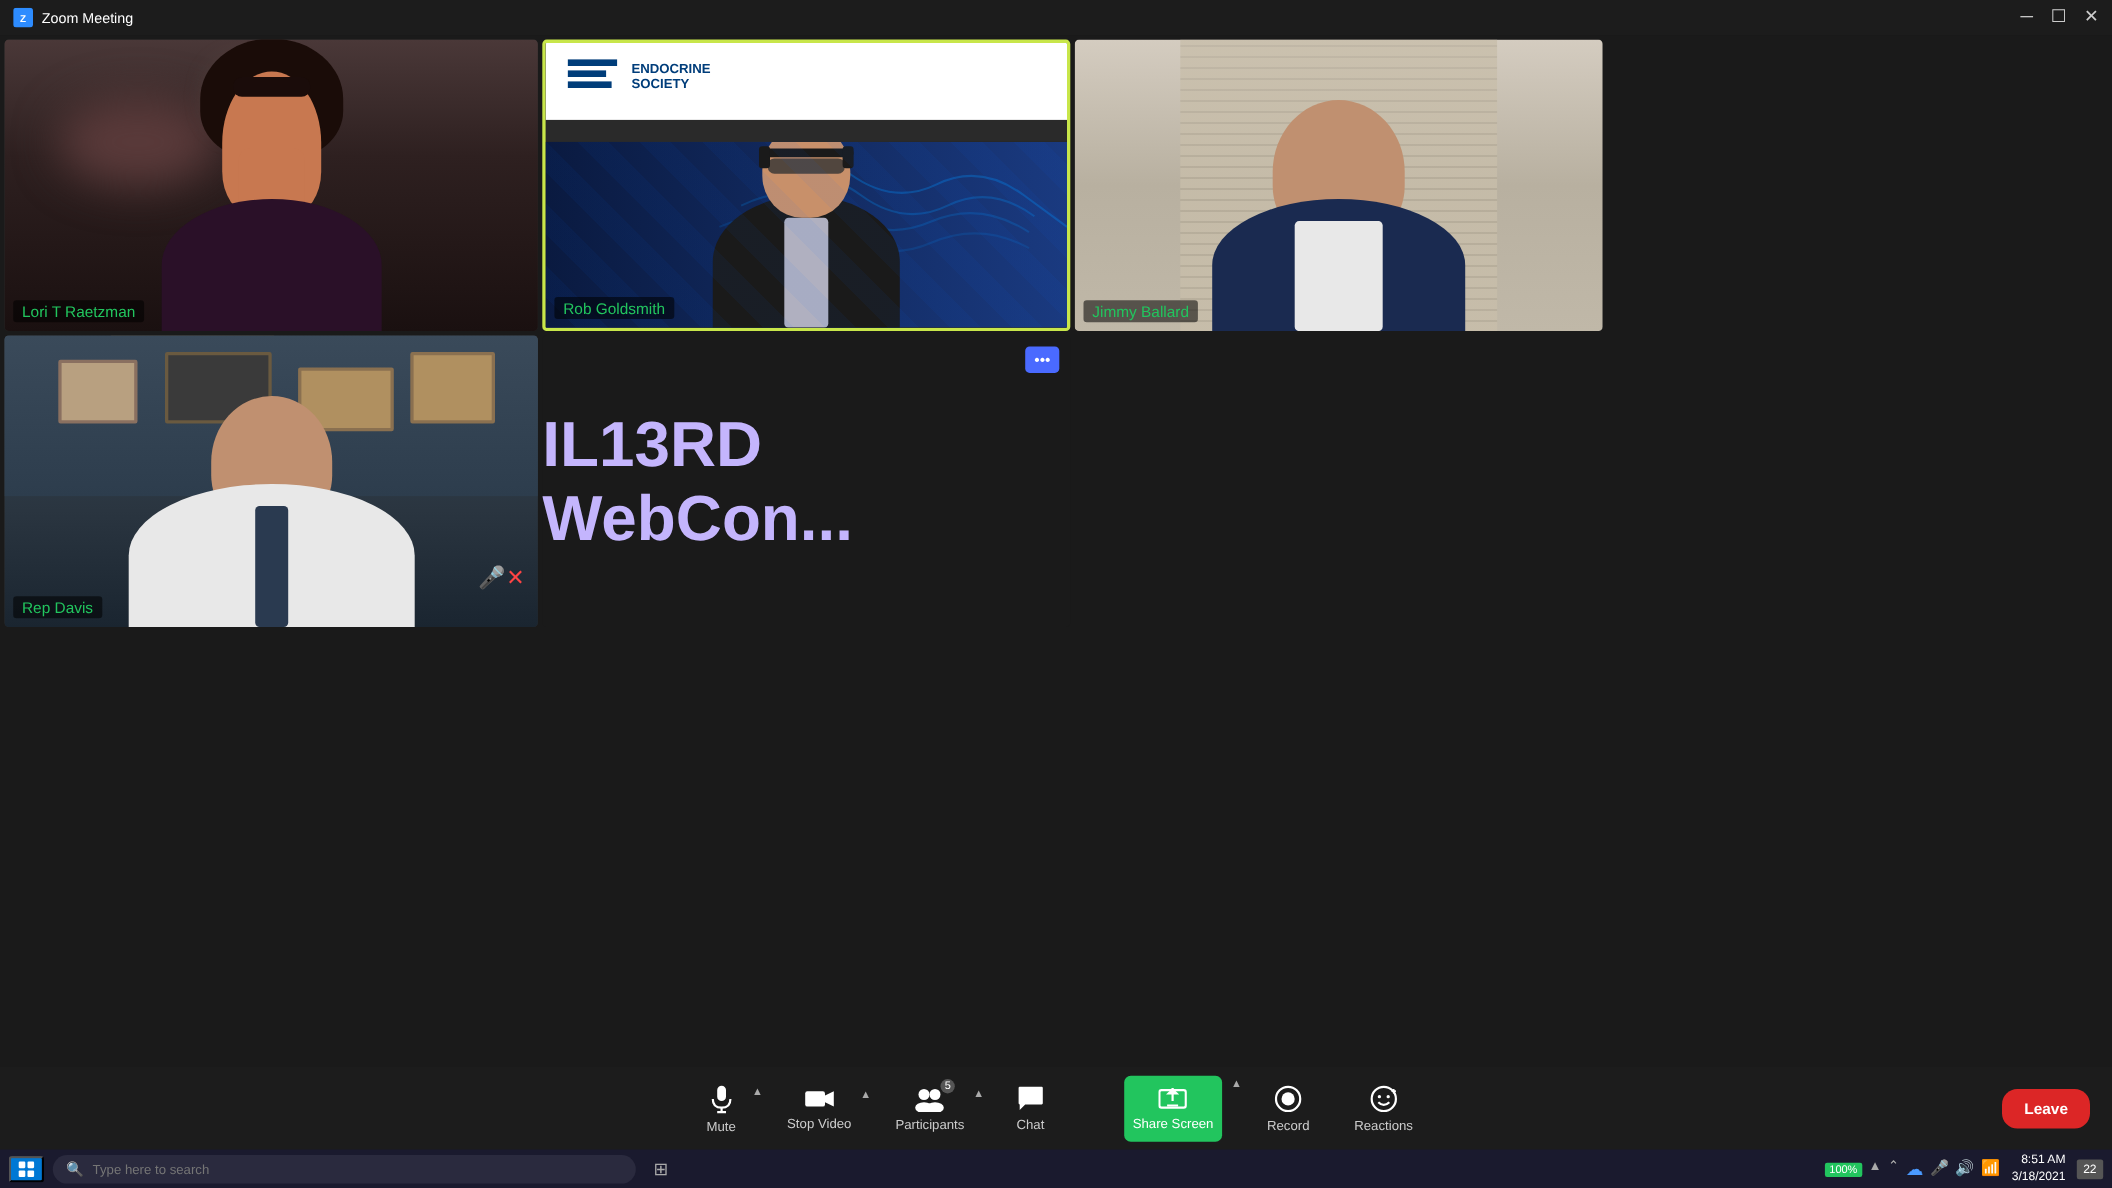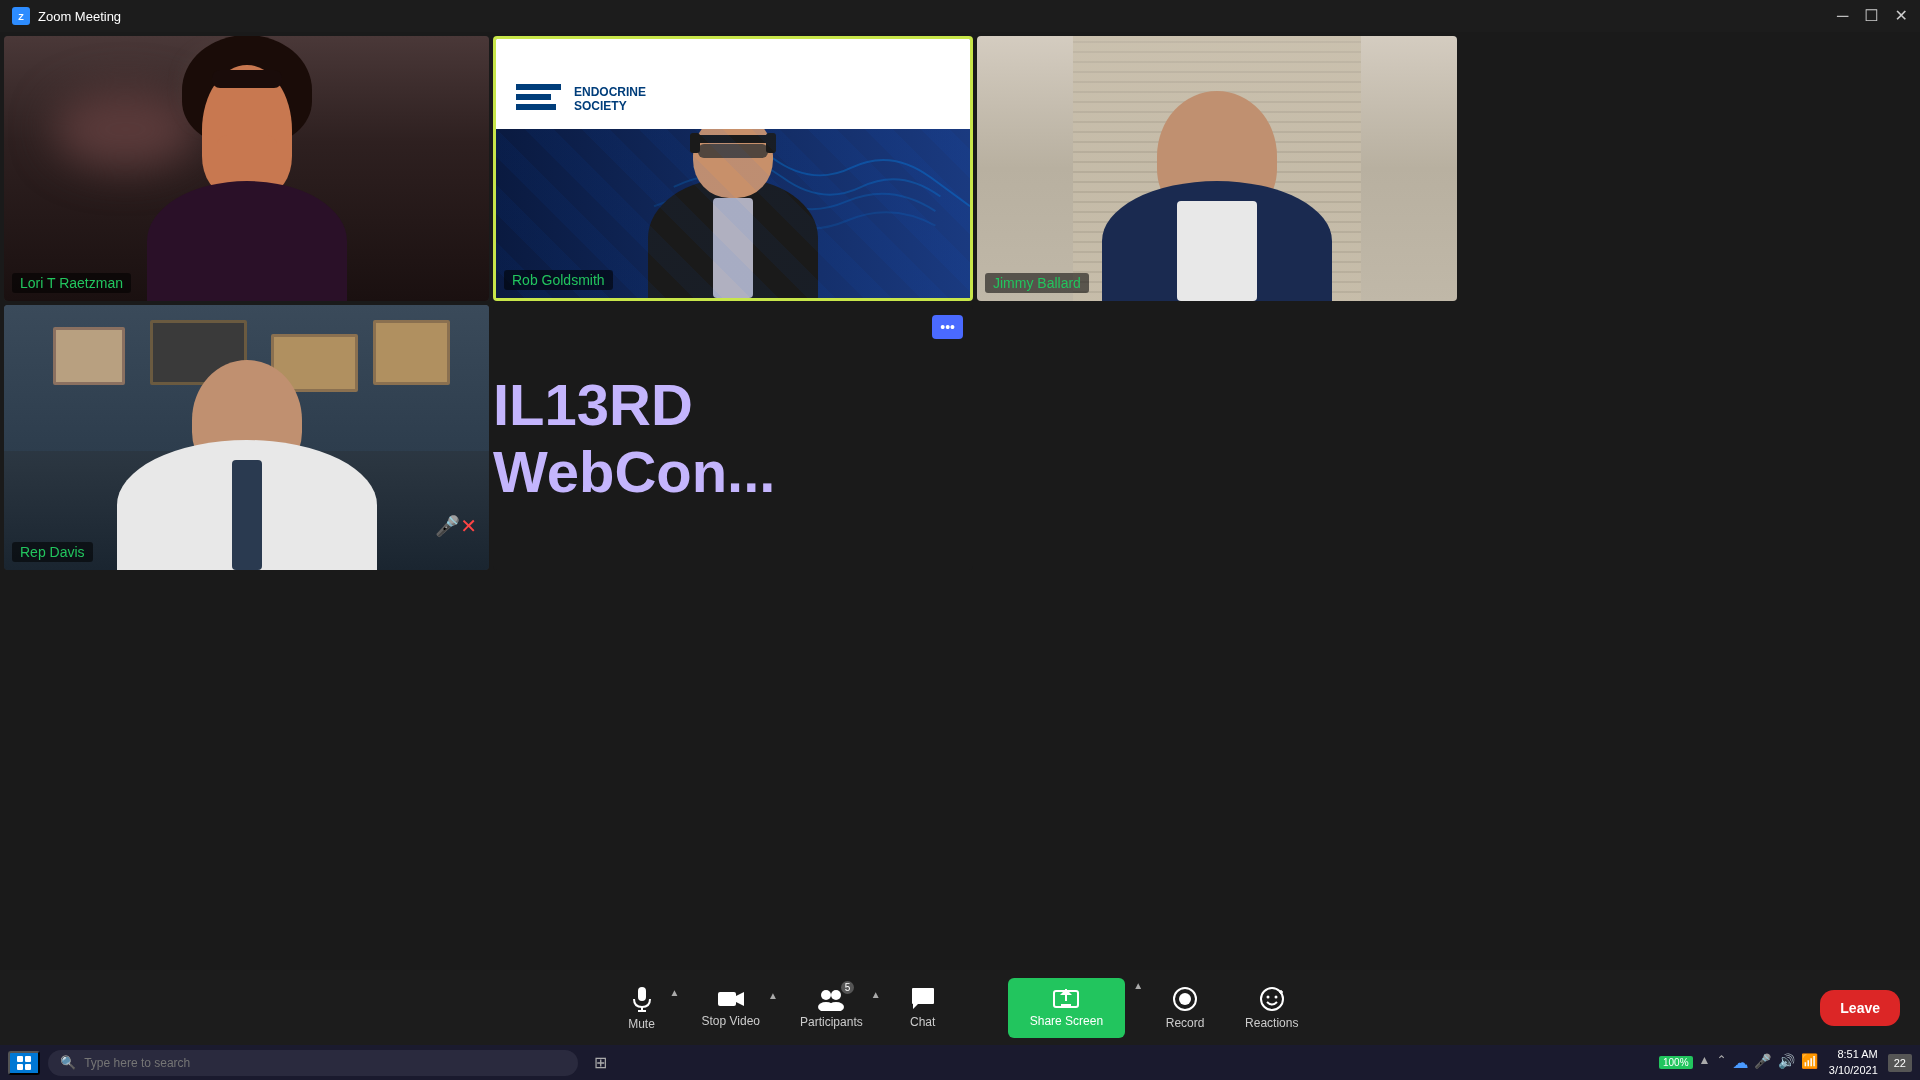--- a/index.html
+++ b/index.html
@@ -124,24 +124,24 @@
       padding: 2px 8px;
       border-radius: 3px;
     }
 
     
     .endocrine-header {
       position: absolute;
       top: 0;
       left: 0;
       right: 0;
-      height: 90px;
+      height: 70px;
       background: white;
       display: flex;
-      align-items: flex-end;
+      align-items: flex-start;
       padding: 10px 20px;
     }
     .endocrine-logo {
       display: flex;
       align-items: center;
       gap: 8px;
     }
 
     
     .rob-camera-area {
@@ -242,21 +242,21 @@
       top: 10px;
       right: 2px;
       font-size: 10px;
       color: #aaa;
     }
 
     
     .share-screen-btn {
       background: #22c55e;
       border-radius: 6px;
-      padding: 10px 22px;
+      padding: 10px 8px;
       display: flex;
       flex-direction: column;
       align-items: center;
       gap: 4px;
       margin-left: 25px;
     }
     .share-screen-btn .toolbar-icon { color: white; }
     .share-screen-btn .toolbar-label { color: white; font-size: 12px; }
 
     
@@ -694,17 +694,17 @@
       </span>
       <span style="color:#aaa;font-size:12px;">▲</span>
       <span style="color:#aaa;font-size:12px;">⌃</span>
       <span style="color:#4a9aff;font-size:16px;">☁</span>
       <span style="color:#aaa;font-size:14px;">🎤</span>
       <span style="color:#aaa;font-size:14px;">🔊</span>
       <span style="color:#aaa;font-size:14px;">📶</span>
     </div>
     <div class="taskbar-time">
       <div>8:51 AM</div>
-      <div>3/10/2021</div>
+      <div>3/18/2021</div>
     </div>
     <div class="notification-badge">22</div>
   </div>
 </div>
 
 </body></html>

